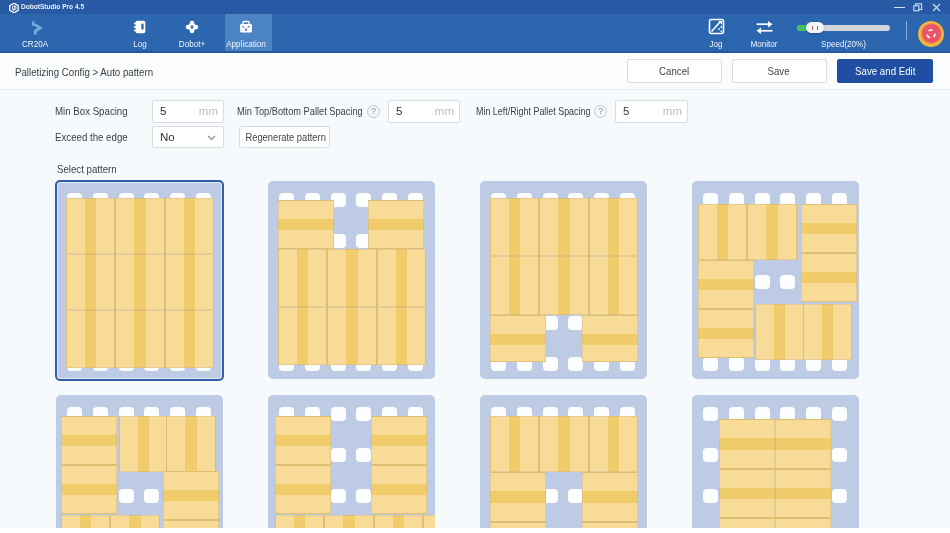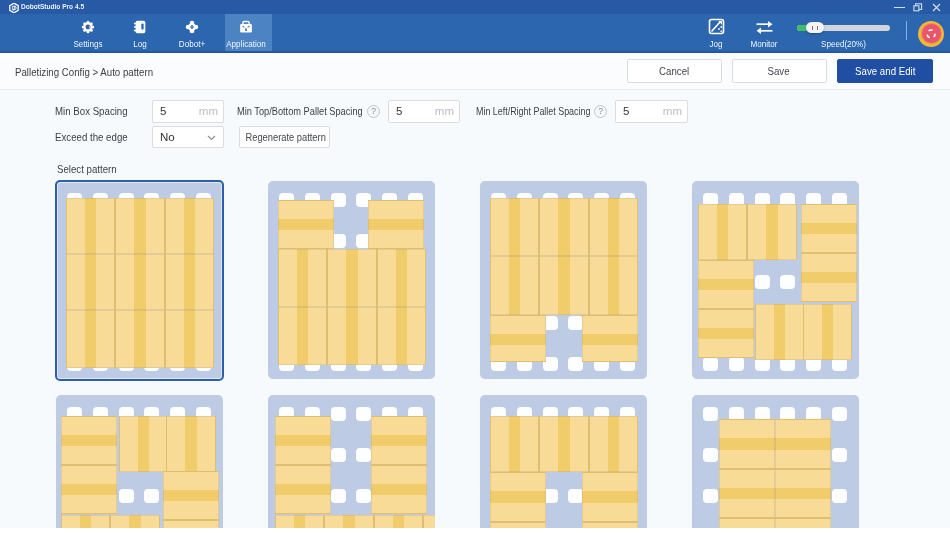--- a/index.html
+++ b/index.html
@@ -38,35 +38,26 @@
     <svg class="ab" style="left:913px;top:3px" width="10" height="9" viewBox="0 0 10 9">
       <rect x="2.6" y="0.8" width="6" height="5.6" fill="none" stroke="#cfe0f2" stroke-width="1.1"></rect>
       <rect x="0.9" y="2.8" width="5" height="5" fill="#2759a5" stroke="#cfe0f2" stroke-width="1.1"></rect>
     </svg>
     <svg class="ab" style="left:932px;top:3px" width="9" height="9" viewBox="0 0 9 9">
       <path d="M1 1 L8 8 M8 1 L1 8" stroke="#cfe0f2" stroke-width="1.2"></path>
     </svg>
   </div>
 <div class="ab" id="navbar">
     <div class="ab" style="left:225px;top:0;width:47px;height:37px;background:#4b83c3"></div>
-    <div class="navitem" style="left:57.5px;width:60px">
+    <div class="navitem" style="left:5px;width:60px">
       <div class="ab" style="left:22px;top:5px"><svg width="16" height="16" viewBox="0 0 18 18">
-          <circle cx="14.30" cy="9.00" r="1.7" fill="#fff"></circle>
-          <circle cx="12.75" cy="12.75" r="1.7" fill="#fff"></circle>
-          <circle cx="9.00" cy="14.30" r="1.7" fill="#fff"></circle>
-          <circle cx="5.25" cy="12.75" r="1.7" fill="#fff"></circle>
-          <circle cx="3.70" cy="9.00" r="1.7" fill="#fff"></circle>
-          <circle cx="5.25" cy="5.25" r="1.7" fill="#fff"></circle>
-          <circle cx="9.00" cy="3.70" r="1.7" fill="#fff"></circle>
-          <circle cx="12.75" cy="5.25" r="1.7" fill="#fff"></circle>
-          <circle cx="9" cy="9" r="5" fill="#fff"></circle>
-          <circle cx="9" cy="9" r="2.8" fill="#3a5f9e"></circle>
-          <path d="M10.3 7.5 a2 2 0 0 1 0 3" stroke="#cdd9ea" stroke-width="0.9" fill="none"></path>
+          <rect x="5.6" y="2.6" width="2.6" height="5.2" rx="1" fill="#79abdd"></rect>
+          <path d="M8.6 6 L15 10 L9.3 13.6 L9.3 17.3" fill="none" stroke="#79abdd" stroke-width="3" stroke-linejoin="miter"></path>
         </svg></div>
-      <div class="navlab">Settings</div>
+      <div class="navlab">CR20A</div>
     </div>
     <div class="navitem" style="left:162px;width:60px">
       <div class="ab" style="left:22px;top:5px"><svg width="16" height="16" viewBox="0 0 18 18">
           <g fill="#fff">
             <circle cx="9" cy="4.6" r="2.6"></circle>
             <circle cx="9" cy="13.4" r="2.6"></circle>
             <circle cx="4.6" cy="9" r="2.6"></circle>
             <circle cx="13.4" cy="9" r="2.6"></circle>
             <rect x="5" y="5" width="8" height="8" rx="3"></rect>
           </g>

